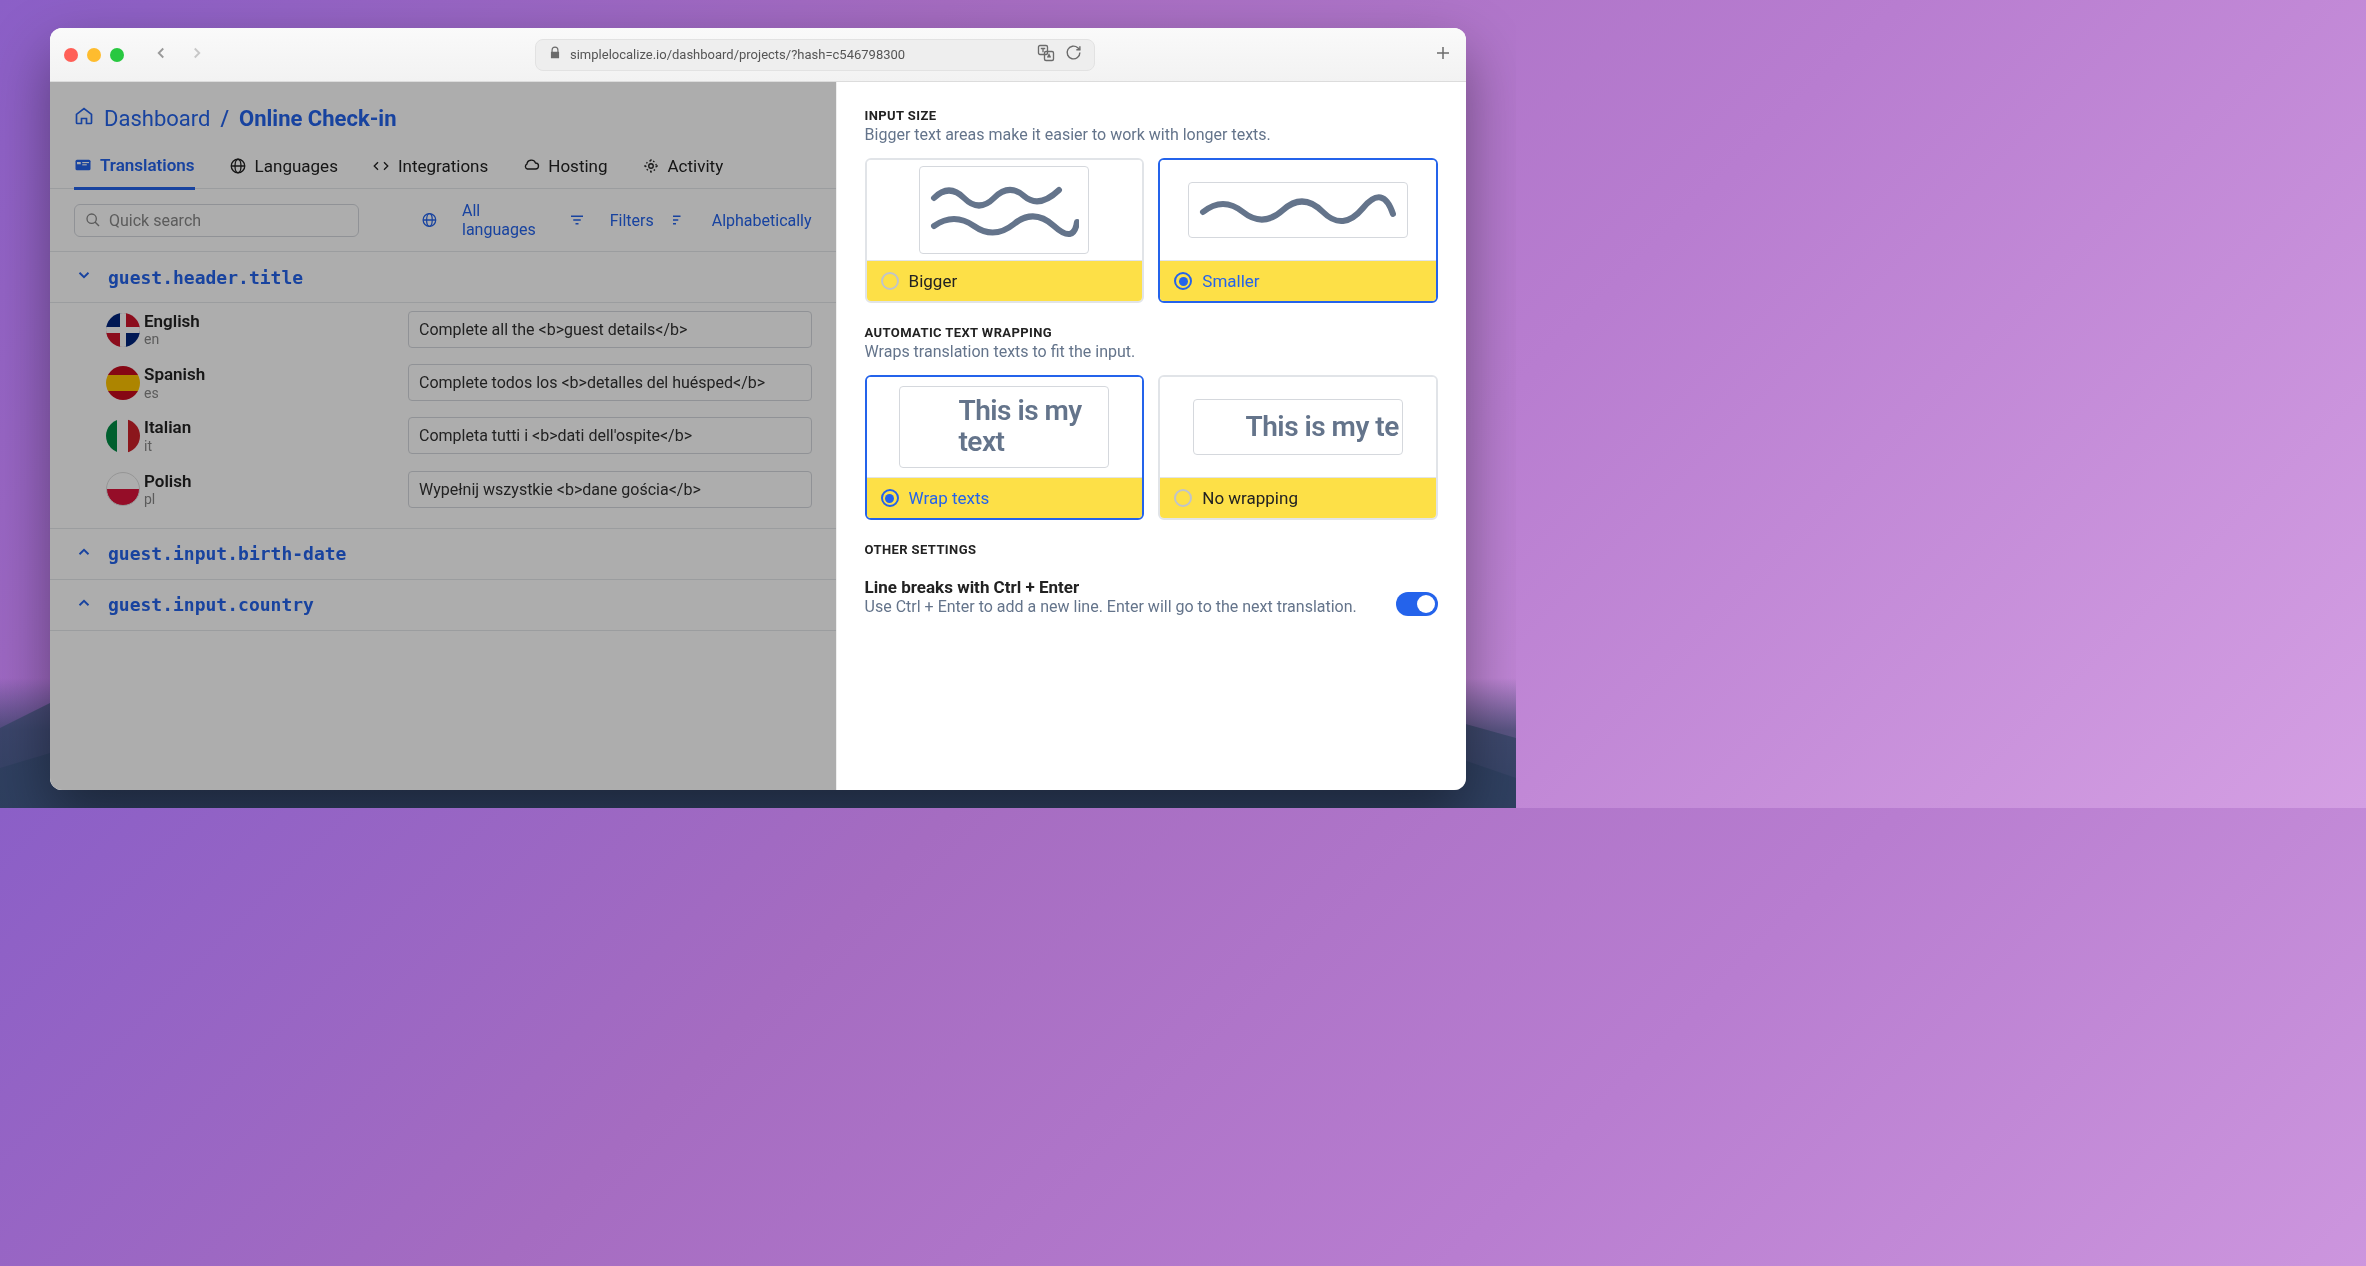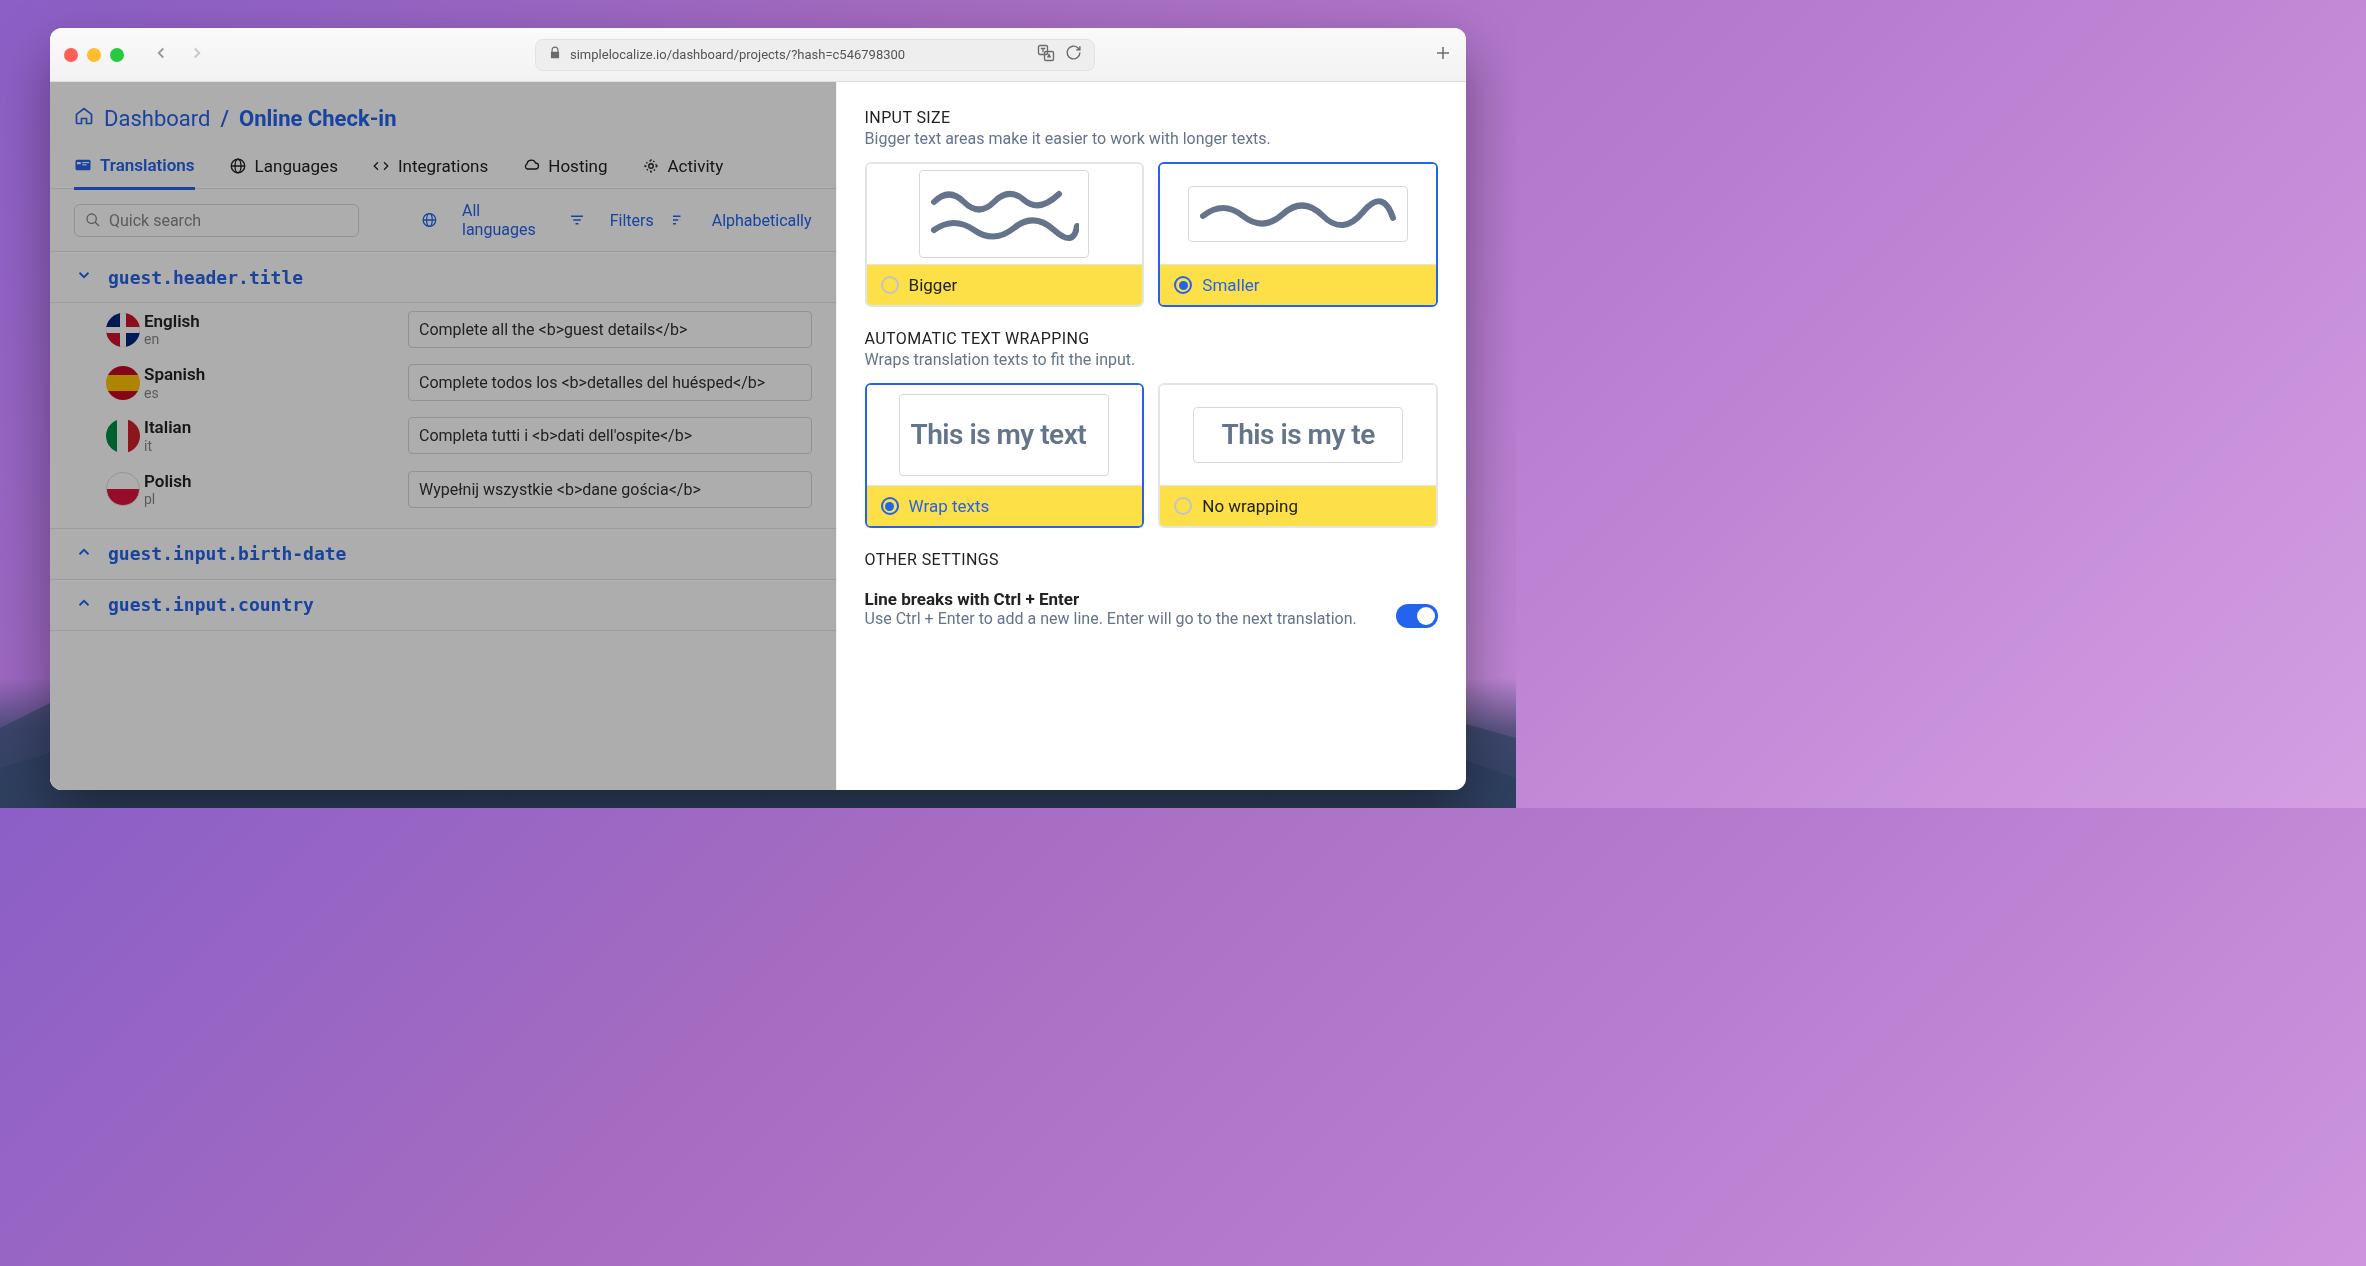--- a/index.html
+++ b/index.html
@@ -83,30 +83,30 @@
   .dimmer {
     position:absolute; inset:0; background:rgba(0,0,0,0.32); z-index:5;
     pointer-events:none;
   }
 
   
   .panel {
     width:680px; background:#fff; z-index:6; padding:26px 28px; overflow-y:auto;
     border-left:1px solid #eee;
   }
-  .section-title { font-weight:400; font-size:16px; letter-spacing:0.4px; color:#222; margin-bottom:2px;}
+  .section-title { font-weight:700; font-size:13px; letter-spacing:0.4px; color:#222; margin-bottom:2px;}
   .section-desc { color:#64748b; font-size:16px; margin-bottom:14px;}
   .card-row { display:flex; gap:14px; margin-bottom:22px;}
   .card { flex:1; border:2px solid #e1e4e8; border-radius:6px; overflow:hidden; cursor:pointer; background:#fff;}
   .card.selected { border-color:#2463eb; }
   .card-preview { height:100px; display:flex; align-items:center; justify-content:center; background:#fff; }
   .card-preview .pbox { border:1px solid #d5d8dd; border-radius:4px; padding:8px 10px; display:flex; flex-direction:column; gap:6px; align-items:center; justify-content:center;}
   .card-preview.small .pbox { width:220px; height:56px; }
   .card-preview.big .pbox { width:170px; height:88px; }
-  .card-preview .txtbox { font-size:28px; color:#64748b; font-weight:600; letter-spacing:-0.5px; white-space:nowrap; line-height:1.1;}
+  .card-preview .txtbox { font-size:28px; color:#64748b; font-weight:600; letter-spacing:-0.5px; white-space:nowrap; line-height:1.1;margin-left:48px;}
   .card-preview .wrap .txtbox { white-space:normal; }
   .card-preview .nowrap { overflow:hidden; }
   .card-footer { display:flex; align-items:center; gap:10px; padding:10px 14px; border-top:1px solid #e1e4e8; font-size:17px; color:#222; background:#fde047;}
   .card.selected .card-footer { color:#2463eb; }
   .radio { width:18px; height:18px; border-radius:50%; border:2px solid #c0c4ca; display:inline-flex; align-items:center; justify-content:center;}
   .card.selected .radio { border-color:#2463eb; }
   .card.selected .radio::after { content:''; width:9px; height:9px; border-radius:50%; background:#2463eb; }
 
   .toggle-row { display:flex; justify-content:space-between; align-items:flex-end; gap:20px; padding-top:6px;}
   .toggle-row .left { flex:1; }

